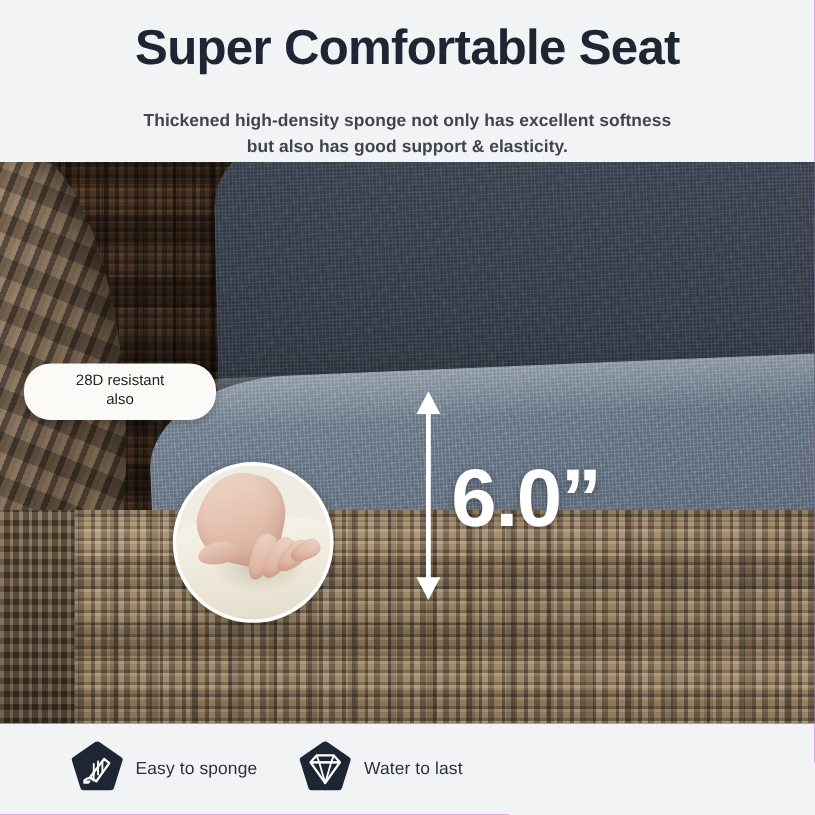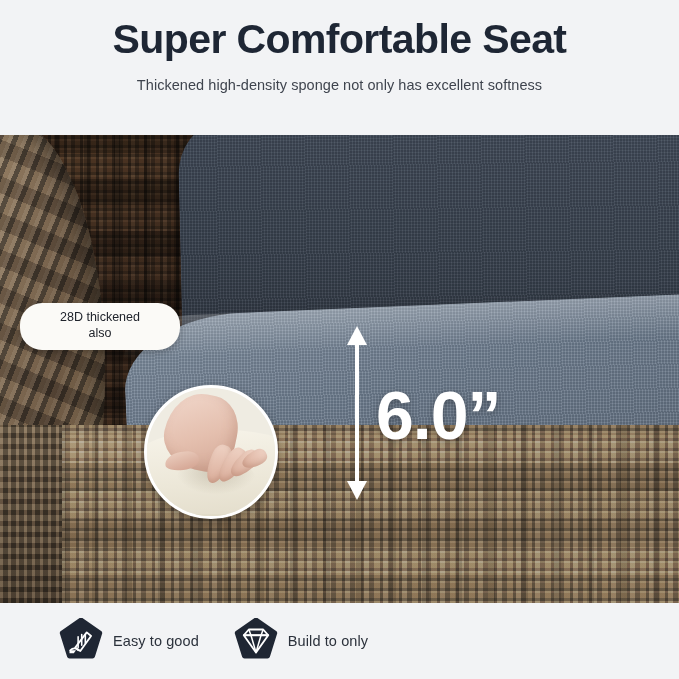--- a/index.html
+++ b/index.html
@@ -33,24 +33,24 @@
     margin: 0;
     padding-top: 17px;
     font-size: 41px;
     font-weight: 700;
     letter-spacing: -0.6px;
     color: #1e2634;
     line-height: 1.12;
     font-family: "Liberation Sans", sans-serif;
   }
   .subtitle {
-    margin: 0;
+    margin: 16px;
     padding-top: 11px;
     font-size: 14.5px;
-    font-weight: 400;
+    font-weight: 700;
     color: #3f444e;
     line-height: 1.55;
     letter-spacing: 0.05px;
   }
 
   
   .photo {
     position: absolute;
     left: 0;
     top: 135px;
@@ -387,20 +387,21 @@
 </style>
 </head>
 <body>
 
 <div class="page">
 
   <div class="header">
     <h1 class="title">Super Comfortable Seat</h1>
     <p class="subtitle">
       <span>Thickened high-density sponge not only has excellent softness</span><br>
+      <span>but also has good support &amp; elasticity.</span>
     </p>
   </div>
 
   <div class="photo">
 
     <div class="wicker-dark"></div>
     <div class="armrest"></div>
 
     <div class="back-cushion">
       <div class="back-cushion-seam"></div>
@@ -422,21 +423,21 @@
         <div class="hand-back"></div>
         <div class="finger f1"></div>
         <div class="finger f2"></div>
         <div class="finger f3"></div>
         <div class="finger f4"></div>
         <div class="thumb"></div>
       </div>
     </div>
 
     <div class="callout">
-      <span>28D thickened</span><br>
+      <span>28D resistant</span><br>
       <span>also</span>
     </div>
 
     <svg class="dim-arrow" viewBox="0 0 34 176">
       <polygon points="17,1 27,20 7,20" fill="#ffffff"></polygon>
       <polygon points="17,175 27,156 7,156" fill="#ffffff"></polygon>
       <rect x="15" y="16" width="4" height="144" fill="#ffffff"></rect>
     </svg>
 
     <div class="dim-label">6.0”</div>
@@ -445,28 +446,28 @@
   <div class="footer">
 
     <div class="feature">
       <svg class="feature-icon" viewBox="0 0 64 64">
         <path d="M32 3 L58 21 L48 53 L16 53 L6 21 Z" fill="#1f2633" stroke="#1f2633" stroke-width="7" stroke-linejoin="round"></path>
         <path d="M24 41 L40 20 L46 25 L31 46 Z" fill="none" stroke="#ffffff" stroke-width="2.6" stroke-linejoin="round"></path>
         <path d="M28 26 L28 41 M33 23 L33 38 M38 23 L38 35" stroke="#ffffff" stroke-width="2.2" stroke-linecap="round" fill="none"></path>
         <path d="M17 45 C21 41 26 42 28 45" stroke="#ffffff" stroke-width="2.4" fill="none" stroke-linecap="round"></path>
         <path d="M16 45 L25 45 L22 49 L16 49 Z" fill="#ffffff"></path>
       </svg>
-      <span class="feature-label">Easy to good</span>
+      <span class="feature-label">Easy to sponge</span>
     </div>
 
 
     <div class="feature">
       <svg class="feature-icon" viewBox="0 0 64 64">
         <path d="M32 3 L58 21 L48 53 L16 53 L6 21 Z" fill="#1f2633" stroke="#1f2633" stroke-width="7" stroke-linejoin="round"></path>
         <path d="M15 24 L32 48 L49 24 Z" fill="none" stroke="#ffffff" stroke-width="2.6" stroke-linejoin="round"></path>
         <path d="M15 24 L22 16 L42 16 L49 24" fill="none" stroke="#ffffff" stroke-width="2.6" stroke-linejoin="round"></path>
         <path d="M22 16 L25 24 L32 48 L39 24 L42 16 M15 24 L49 24" fill="none" stroke="#ffffff" stroke-width="2.1" stroke-linejoin="round"></path>
       </svg>
-      <span class="feature-label">Build to only</span>
+      <span class="feature-label">Water to last</span>
     </div>
 
   </div>
 </div>
 
 </body></html>

